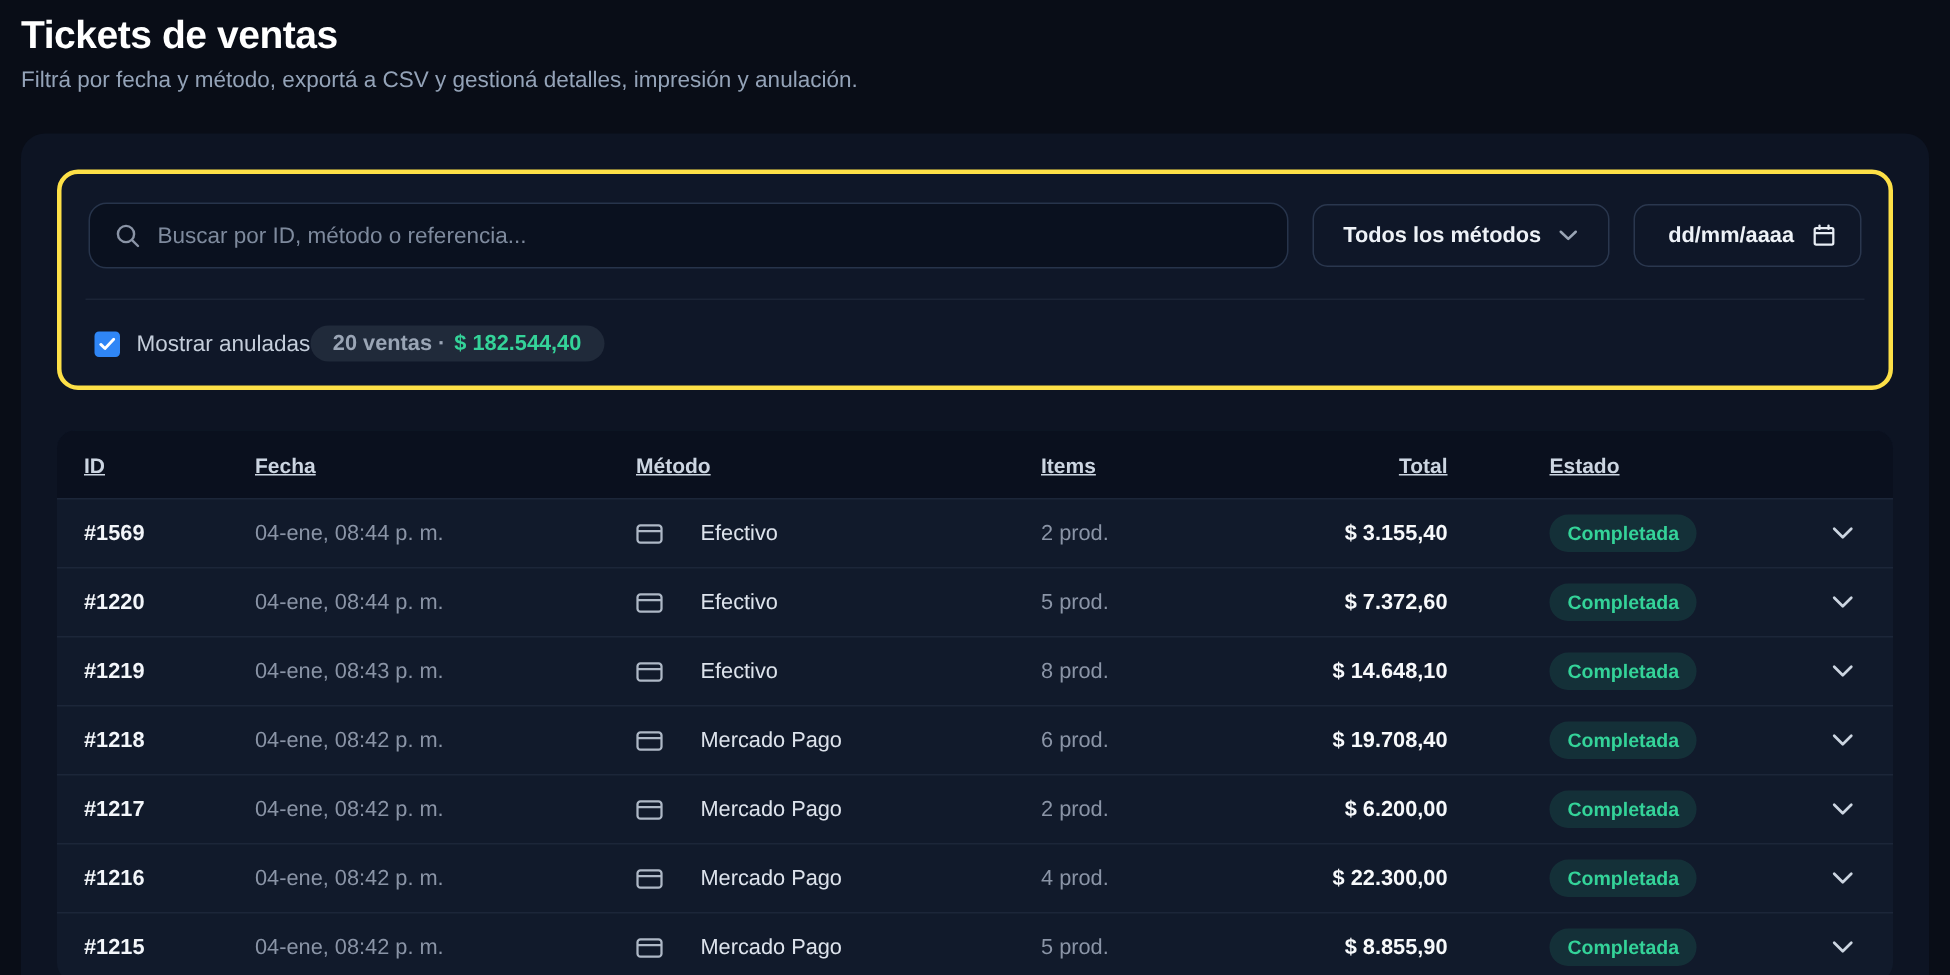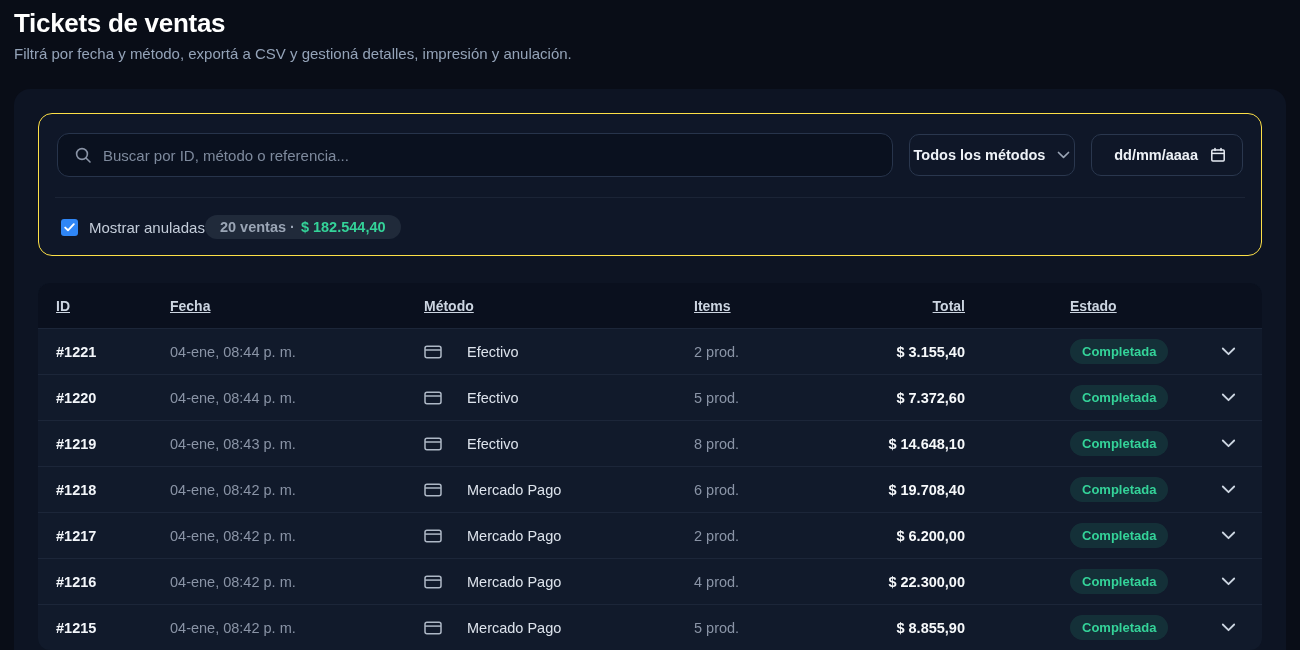--- a/index.html
+++ b/index.html
@@ -24,21 +24,21 @@
     margin: 27px 14px 0 14px;
     width: 1272px; height: 640px;
     background: #0d1423;
     border-radius: 16px;
     padding: 24px;
   }
 
   
   .filter-card {
     background: #0f1728;
-    border: 1px solid #fde047;
+    border: 3px solid #fde047;
     border-radius: 14px;
     padding: 19px 18px 16px 18px;
   }
   .filter-row { display: flex; gap: 16px; align-items: center; }
   .search-box {
     flex: 1; height: 44px;
     background: #0a111f;
     border: 1px solid #27344b;
     border-radius: 12px;
     display: flex; align-items: center; gap: 11px;
@@ -52,21 +52,21 @@
   .search-box input::placeholder { color: #7e8a9d; }
   .select-box, .date-box {
     height: 42px;
     background: #0f1728;
     border: 1px solid #2a374e;
     border-radius: 10px;
     display: flex; align-items: center; justify-content: center; gap: 12px;
     padding: 0 16px;
     cursor: pointer;
   }
-  .select-box { width: 166px; }
+  .select-box { width: 198px; }
   .date-box { width: 152px; justify-content: flex-end; }
   .select-box .value, .date-box .value {
     font-size: 14.5px; font-weight: 600; color: #eef2f7; white-space: nowrap;
   }
   .filter-divider { height: 1px; background: #1b2436; margin: 20px -2px 0 -2px; }
   .controls-row {
     margin-top: 17px;
     display: flex; align-items: center; 
   }
   .checkbox-wrap { display: flex; align-items: center; gap: 11px; cursor: pointer; padding-left: 4px; }
@@ -107,21 +107,21 @@
     height: 46px;
     border-top: 1px solid #1c2639;
     cursor: pointer;
   }
   .cell-id { font-size: 14.5px; font-weight: 700; color: #f3f6fa; }
   .cell-date { font-size: 14.5px; color: #8a94a6; }
   .cell-method { display: flex; align-items: center; gap: 25px; font-size: 14.5px; color: #dde3ec; }
   .cell-items { font-size: 14.5px; color: #8a94a6; }
   .cell-total { font-size: 14.5px; font-weight: 700; color: #f7f9fb; text-align: right; }
   .col-right { text-align: right; }
-  .cell-status { padding-left: 105px; }
+  .cell-status { padding-left: 68px; }
   .status-badge {
     display: inline-block;
     background: rgba(52, 211, 153, 0.12);
     color: #34d399;
     font-size: 13px; font-weight: 700;
     padding: 5px 12px;
     border-radius: 999px;
   }
   .cell-chevron { display: flex; justify-content: flex-end; padding-right: 4px; }
   .chev-btn { background: none; border: none; cursor: pointer; display: flex; padding: 4px; }
@@ -195,21 +195,21 @@
       <div>ID</div>
       <div>Fecha</div>
       <div>Método</div>
       <div>Items</div>
       <div class="col-right">Total</div>
       <div class="cell-status">Estado</div>
       <div></div>
     </div>
     <div id="tbody">
   <div class="tgrid trow">
-    <div class="cell-id">#1221</div>
+    <div class="cell-id">#1569</div>
     <div class="cell-date">04-ene, 08:44 p. m.</div>
     <div class="cell-method">
       <span class="icon">
         <svg width="18" height="14" viewBox="0 0 18 14" fill="none">
           <rect x="1" y="1.2" width="16" height="11.6" rx="2" stroke="#aeb8c6" stroke-width="1.5"></rect>
           <line x1="1" y1="5.1" x2="17" y2="5.1" stroke="#aeb8c6" stroke-width="1.5"></line>
         </svg>
       </span>
       <span>Efectivo</span>
     </div>

